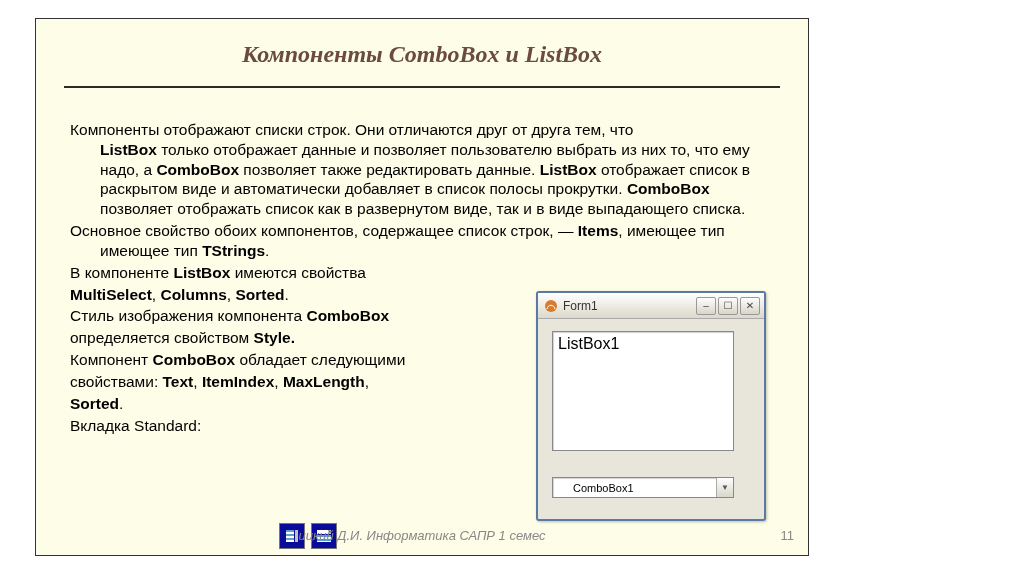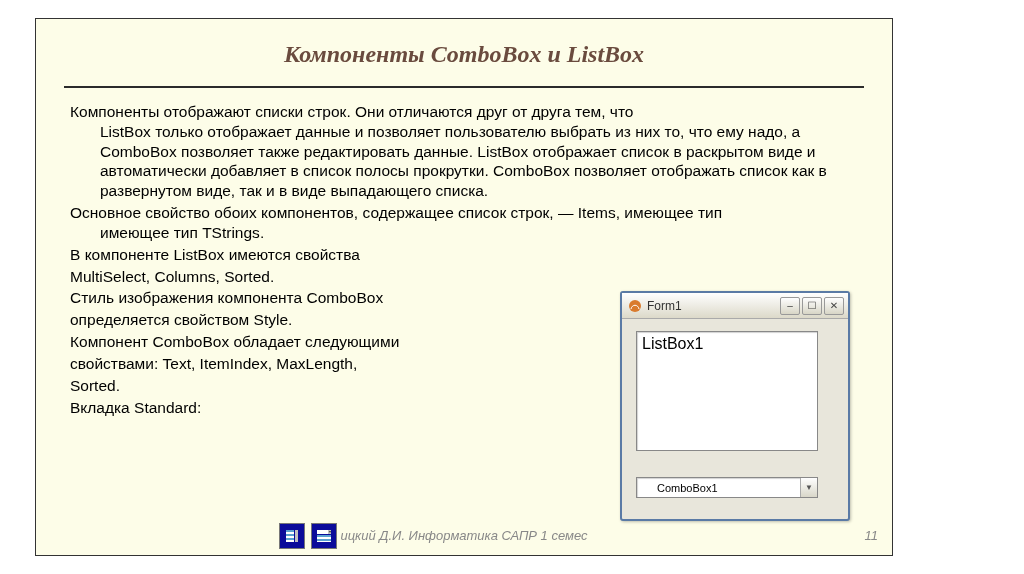--- a/index.html
+++ b/index.html
@@ -8,66 +8,65 @@
     height: 574px;
     background: #ffffff;
     font-family: Arial, sans-serif;
     position: relative;
     overflow: hidden;
   }
   .slide {
     position: absolute;
     left: 35px;
     top: 18px;
-    width: 858px;
+    width: 774px;
     height: 538px;
     background: #fdfde8;
     border: 1px solid #333;
   }
   .title {
     text-align: center;
     font-family: "Times New Roman", serif;
     font-style: italic;
     font-weight: bold;
     color: #6a4b3e;
     font-size: 24px;
     margin-top: 22px;
   }
   .rule {
     margin: 18px 28px 0 28px;
     border: none;
     border-top: 2px solid #2b2b2b;
   }
   .body {
-    margin: 14px 34px 0 34px;
+    margin: 32px 34px 0 34px;
     font-size: 15.5px;
     color: #000;
     line-height: 1.28;
     position: relative;
   }
   .body p { margin-bottom: 2px; }
   .indent { display: block; padding-left: 30px; }
-  .b { font-weight: normal; text-align: center; }
+  .b { font-weight: bold; text-align: center; }
   .narrow { max-width: 540px; }
   .footer {
     position: absolute;
     bottom: 12px;
     left: 0; right: 0;
     text-align: center;
     font-size: 13px;
     color: #888;
     font-style: italic;
   }
   .pagenum {
     position: absolute;
     right: 14px;
     bottom: 12px;
     font-size: 13px;
     color: #888;
-    font-style: italic;
   }
 
   
   .formwin {
     position: absolute;
     right: 42px;
     top: 272px;
     width: 230px;
     height: 230px;
     background: #e8e6db;

